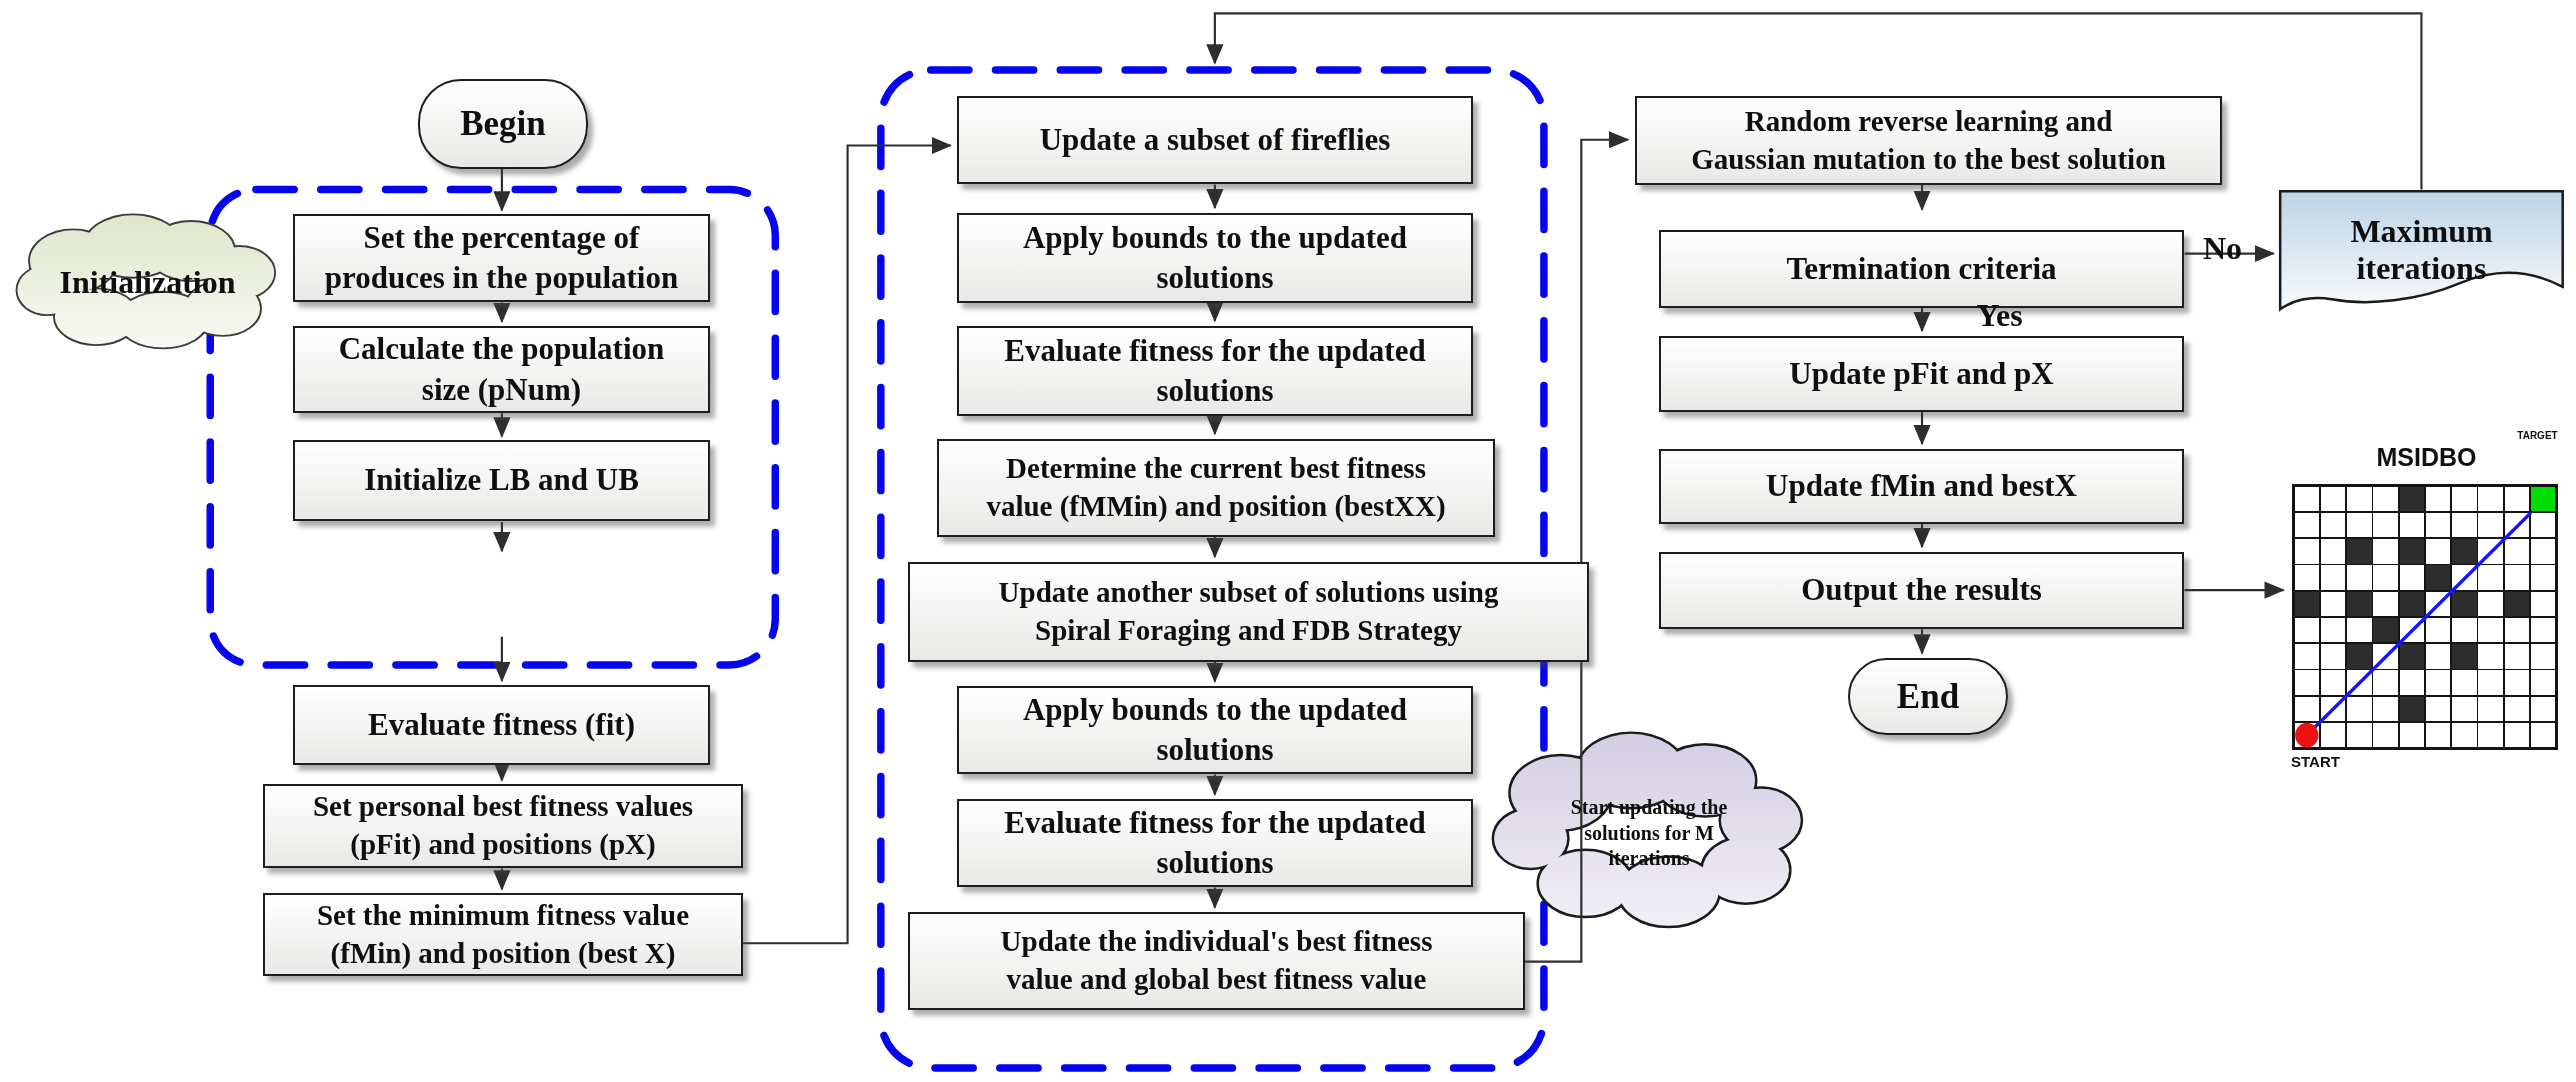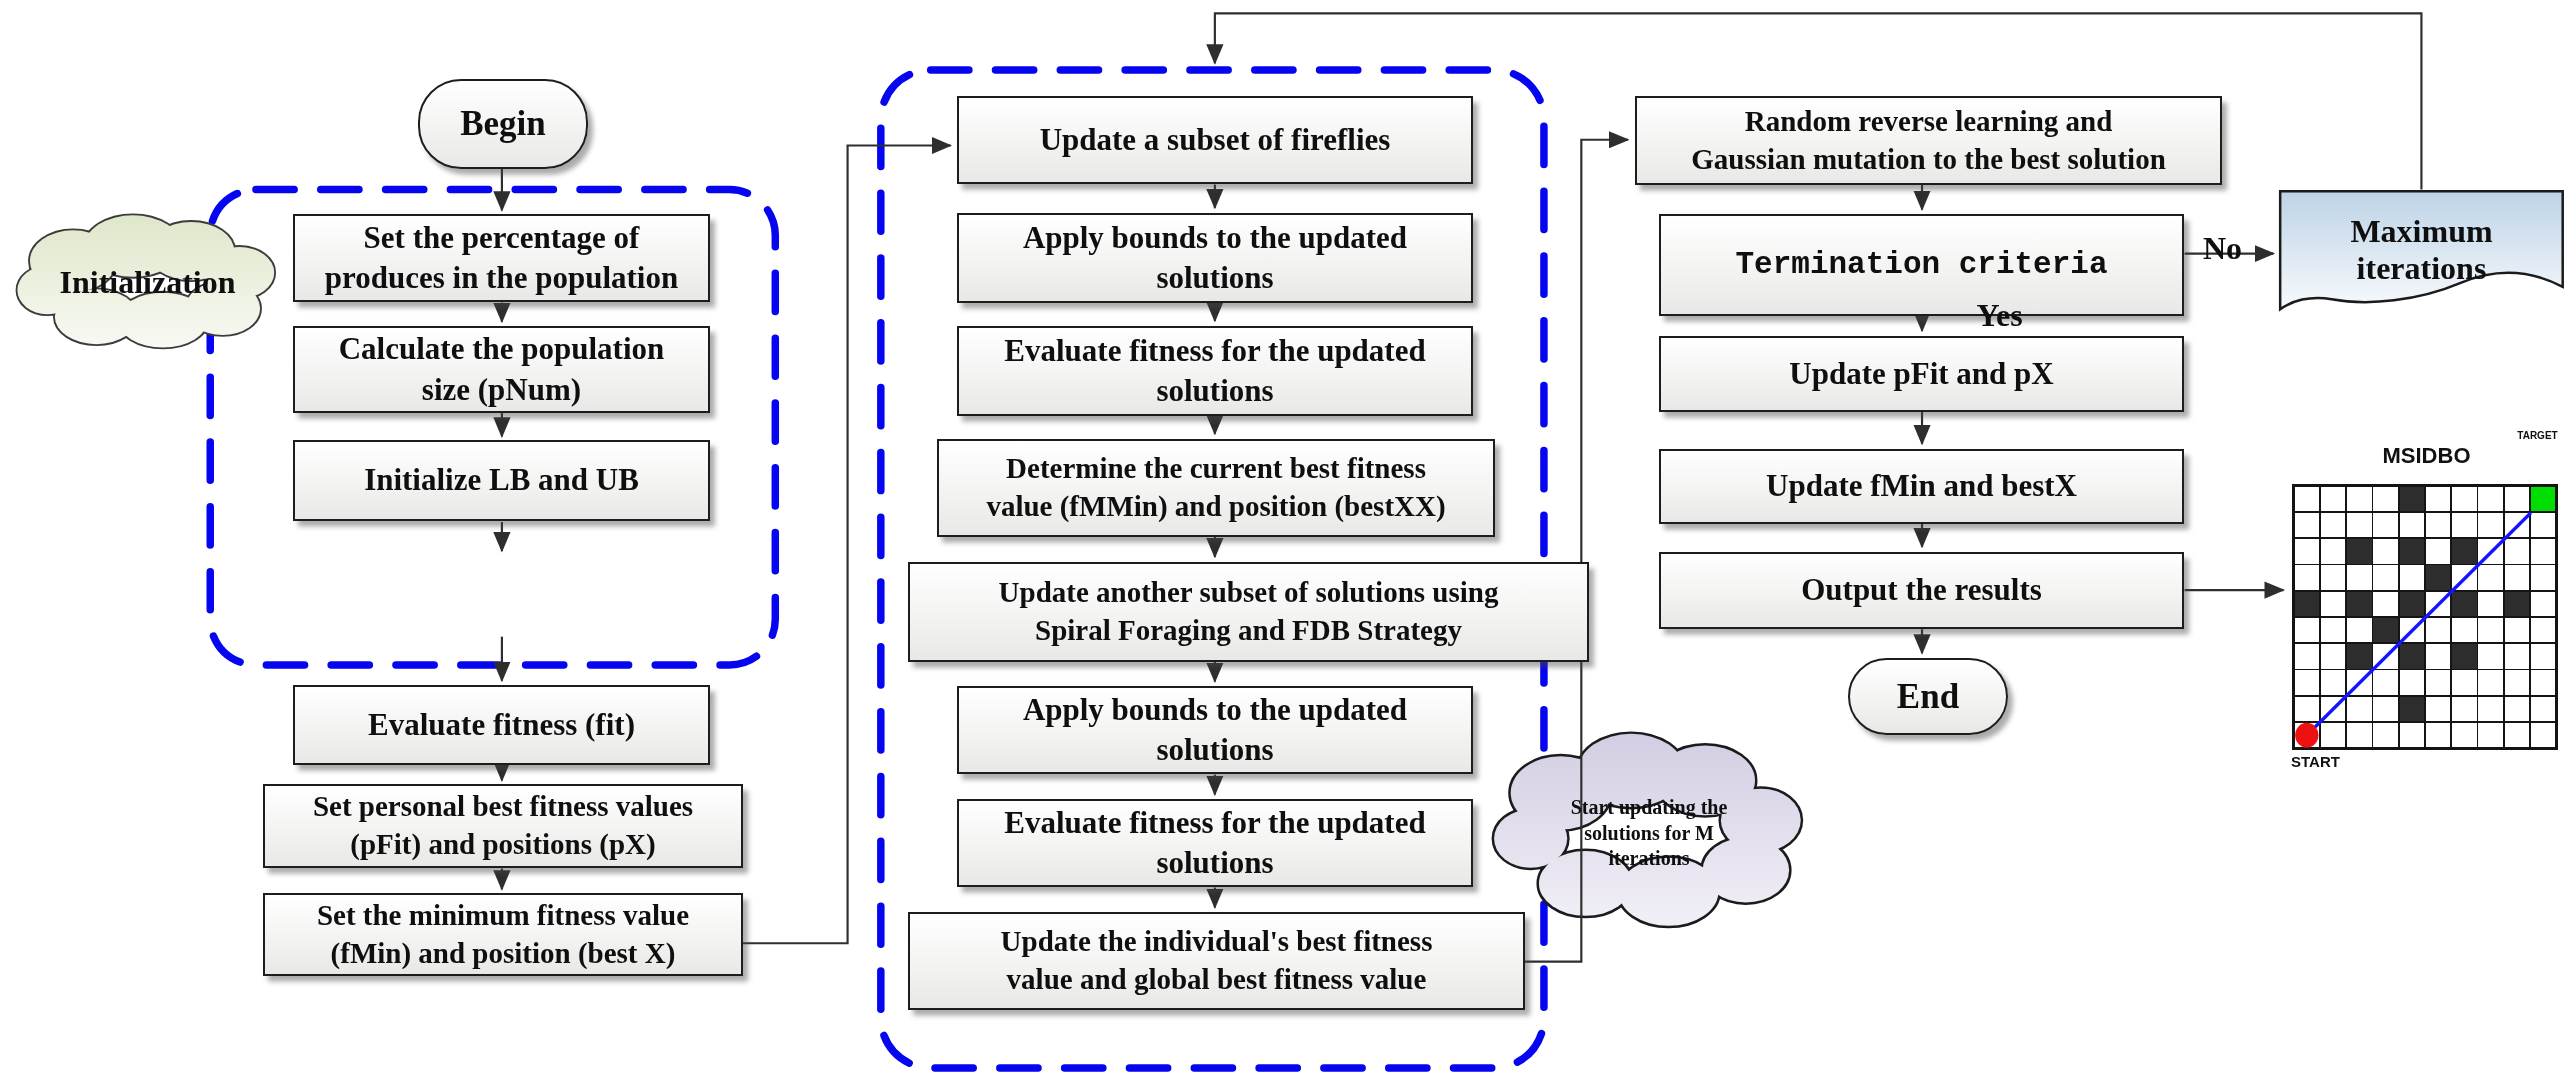--- a/index.html
+++ b/index.html
@@ -177,36 +177,36 @@
 Spiral Foraging and FDB Strategy</div>
   <div class="node" style="left:957px;top:686px;width:516px;height:88px;">Apply bounds to the updated
 solutions</div>
   <div class="node" style="left:957px;top:799px;width:516px;height:88px;">Evaluate fitness for the updated
 solutions</div>
   <div class="node fs35" style="left:908px;top:912px;width:617px;height:98px;">Update the individual's best fitness
 value and global best fitness value</div>
 
   <div class="node fs35" style="left:1635px;top:96px;width:587px;height:89px;">Random reverse learning and
 Gaussian mutation to the best solution</div>
-  <div class="node" style="left:1659px;top:214px;width:525px;height:102px;font-family:Liberation Mono, monospace;">Termination criteria</div>
+  <div class="node" style="left:1659px;top:230px;width:525px;height:78px;">Termination criteria</div>
   <div class="node" style="left:1659px;top:336px;width:525px;height:76px;">Update pFit and pX</div>
   <div class="node" style="left:1659px;top:449px;width:525px;height:75px;">Update fMin and bestX</div>
   <div class="node" style="left:1659px;top:552px;width:525px;height:77px;">Output the results</div>
   <div class="node oval" style="left:1848px;top:658px;width:160px;height:77px;">End</div>
 
   <div class="freelabel" style="left:37px;top:254px;width:221px;height:57px;font-size:32px;">Initialization</div>
   <div class="freelabel cloudtxt" style="left:1512px;top:763px;width:274px;height:141px;font-size:20px;">Start updating the
 solutions for M
 iterations</div>
   <div class="freelabel" style="left:2297px;top:204px;width:249px;height:91px;font-size:32px;">Maximum
 iterations</div>
   <div class="freelabel" style="left:2185px;top:201px;width:75px;height:37px;font-size:32px;margin-top:29px;">No</div>
   <div class="freelabel" style="left:1954px;top:297px;width:91px;height:37px;font-size:32px;">Yes</div>
 
-  <div class="gridlabel" style="left:2360px;top:443px;width:133px;font-size:22px;">MSIDBO</div>
+  <div class="gridlabel" style="left:2360px;top:443px;width:133px;font-size:25px;">MSIDBO</div>
   <div class="gridlabel" style="left:2500px;top:430px;width:75px;font-size:10px;">TARGET</div>
   <div class="gridlabel" style="left:2280px;top:753px;width:71px;font-size:15px;">START</div>
   <div id="grid-map">
       <div class="gcell"></div>
       <div class="gcell"></div>
       <div class="gcell"></div>
       <div class="gcell"></div>
       <div class="gcell obs"></div>
       <div class="gcell"></div>
       <div class="gcell"></div>

